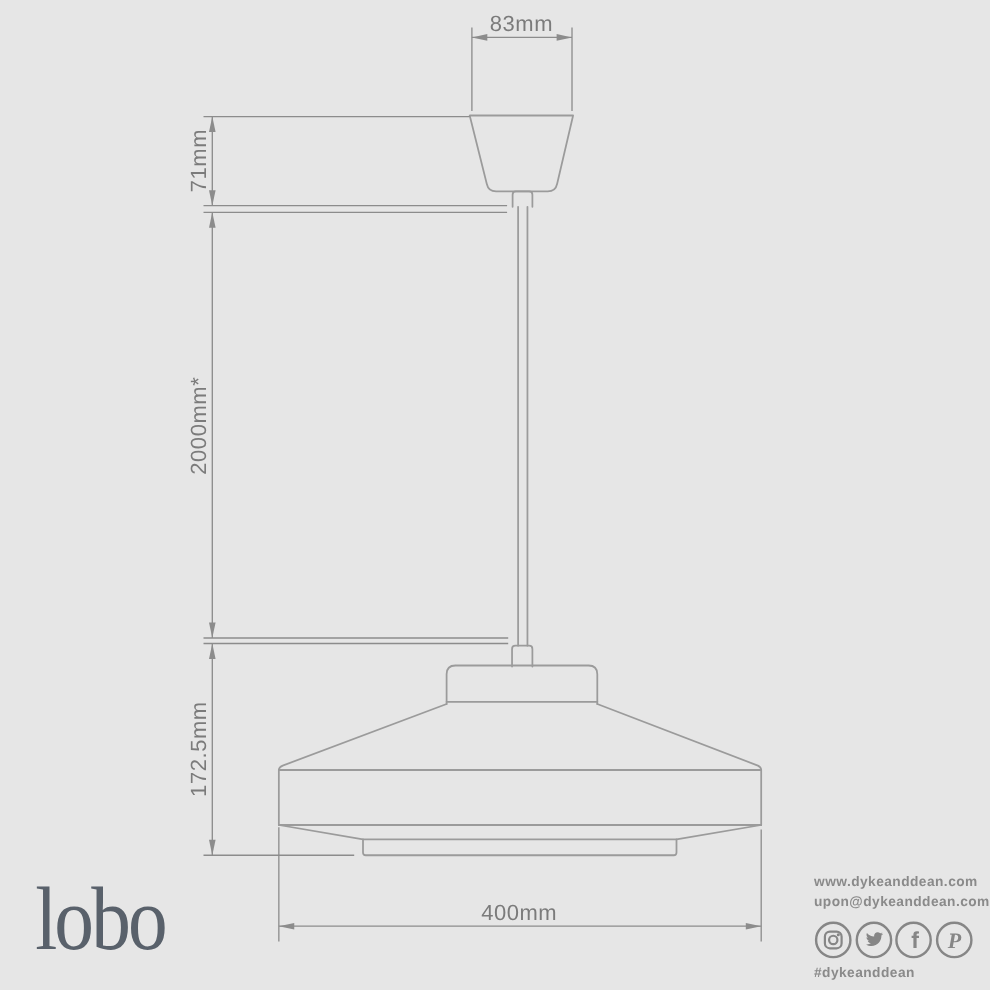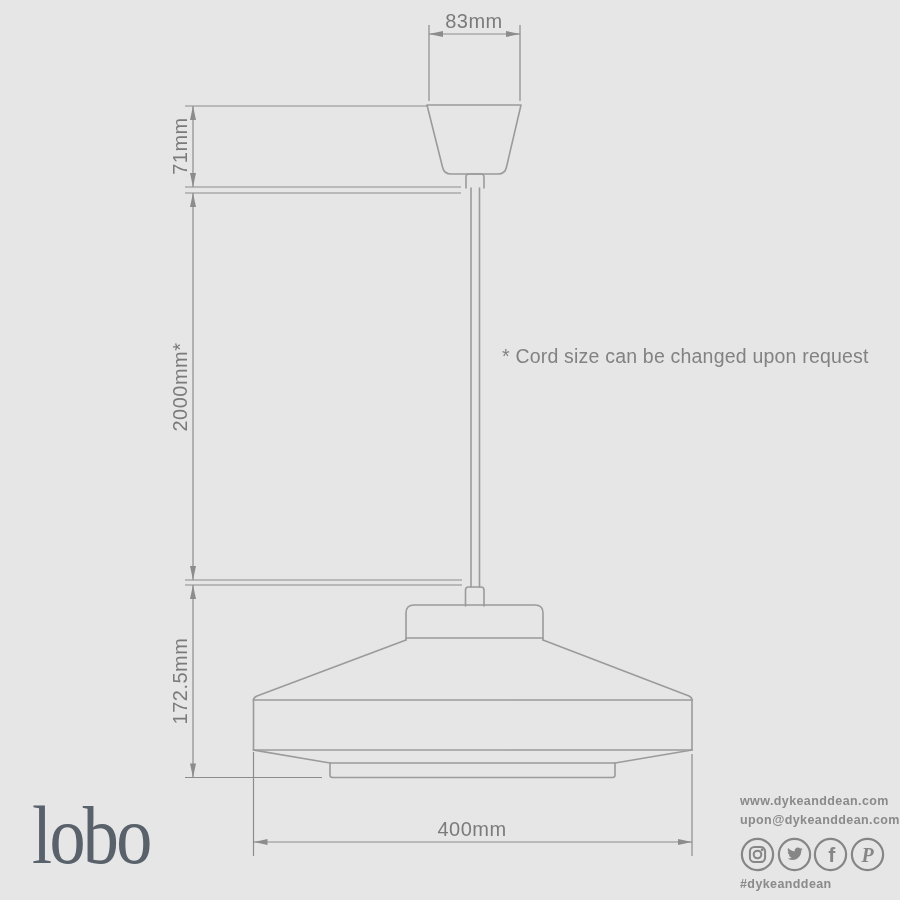--- a/index.html
+++ b/index.html
@@ -136,21 +136,20 @@
       <polygon class="arrow" points="692,842 678,839 678,845"></polygon>
     </g>
 
     <text class="dim-text" x="474" y="28" text-anchor="middle">83mm</text>
     <text class="dim-text" x="187" y="146" text-anchor="middle" transform="rotate(-90 187 146)">71mm</text>
     <text class="dim-text" x="187" y="387" text-anchor="middle" transform="rotate(-90 187 387)">2000mm*</text>
     <text class="dim-text" x="187" y="681" text-anchor="middle" transform="rotate(-90 187 681)">172.5mm</text>
     <text class="dim-text" x="472" y="836" text-anchor="middle">400mm</text>
   </svg>
 
-  <div class="note">* Cord size can be changed upon request</div>
 
   <div class="logo">lobo</div>
 
   <div class="contact">
     <div class="line">www.dykeanddean.com</div>
     <div class="line">upon@dykeanddean.com</div>
 
     <div class="social-row">
 
       <svg width="35" height="35" viewBox="0 0 35 35">

